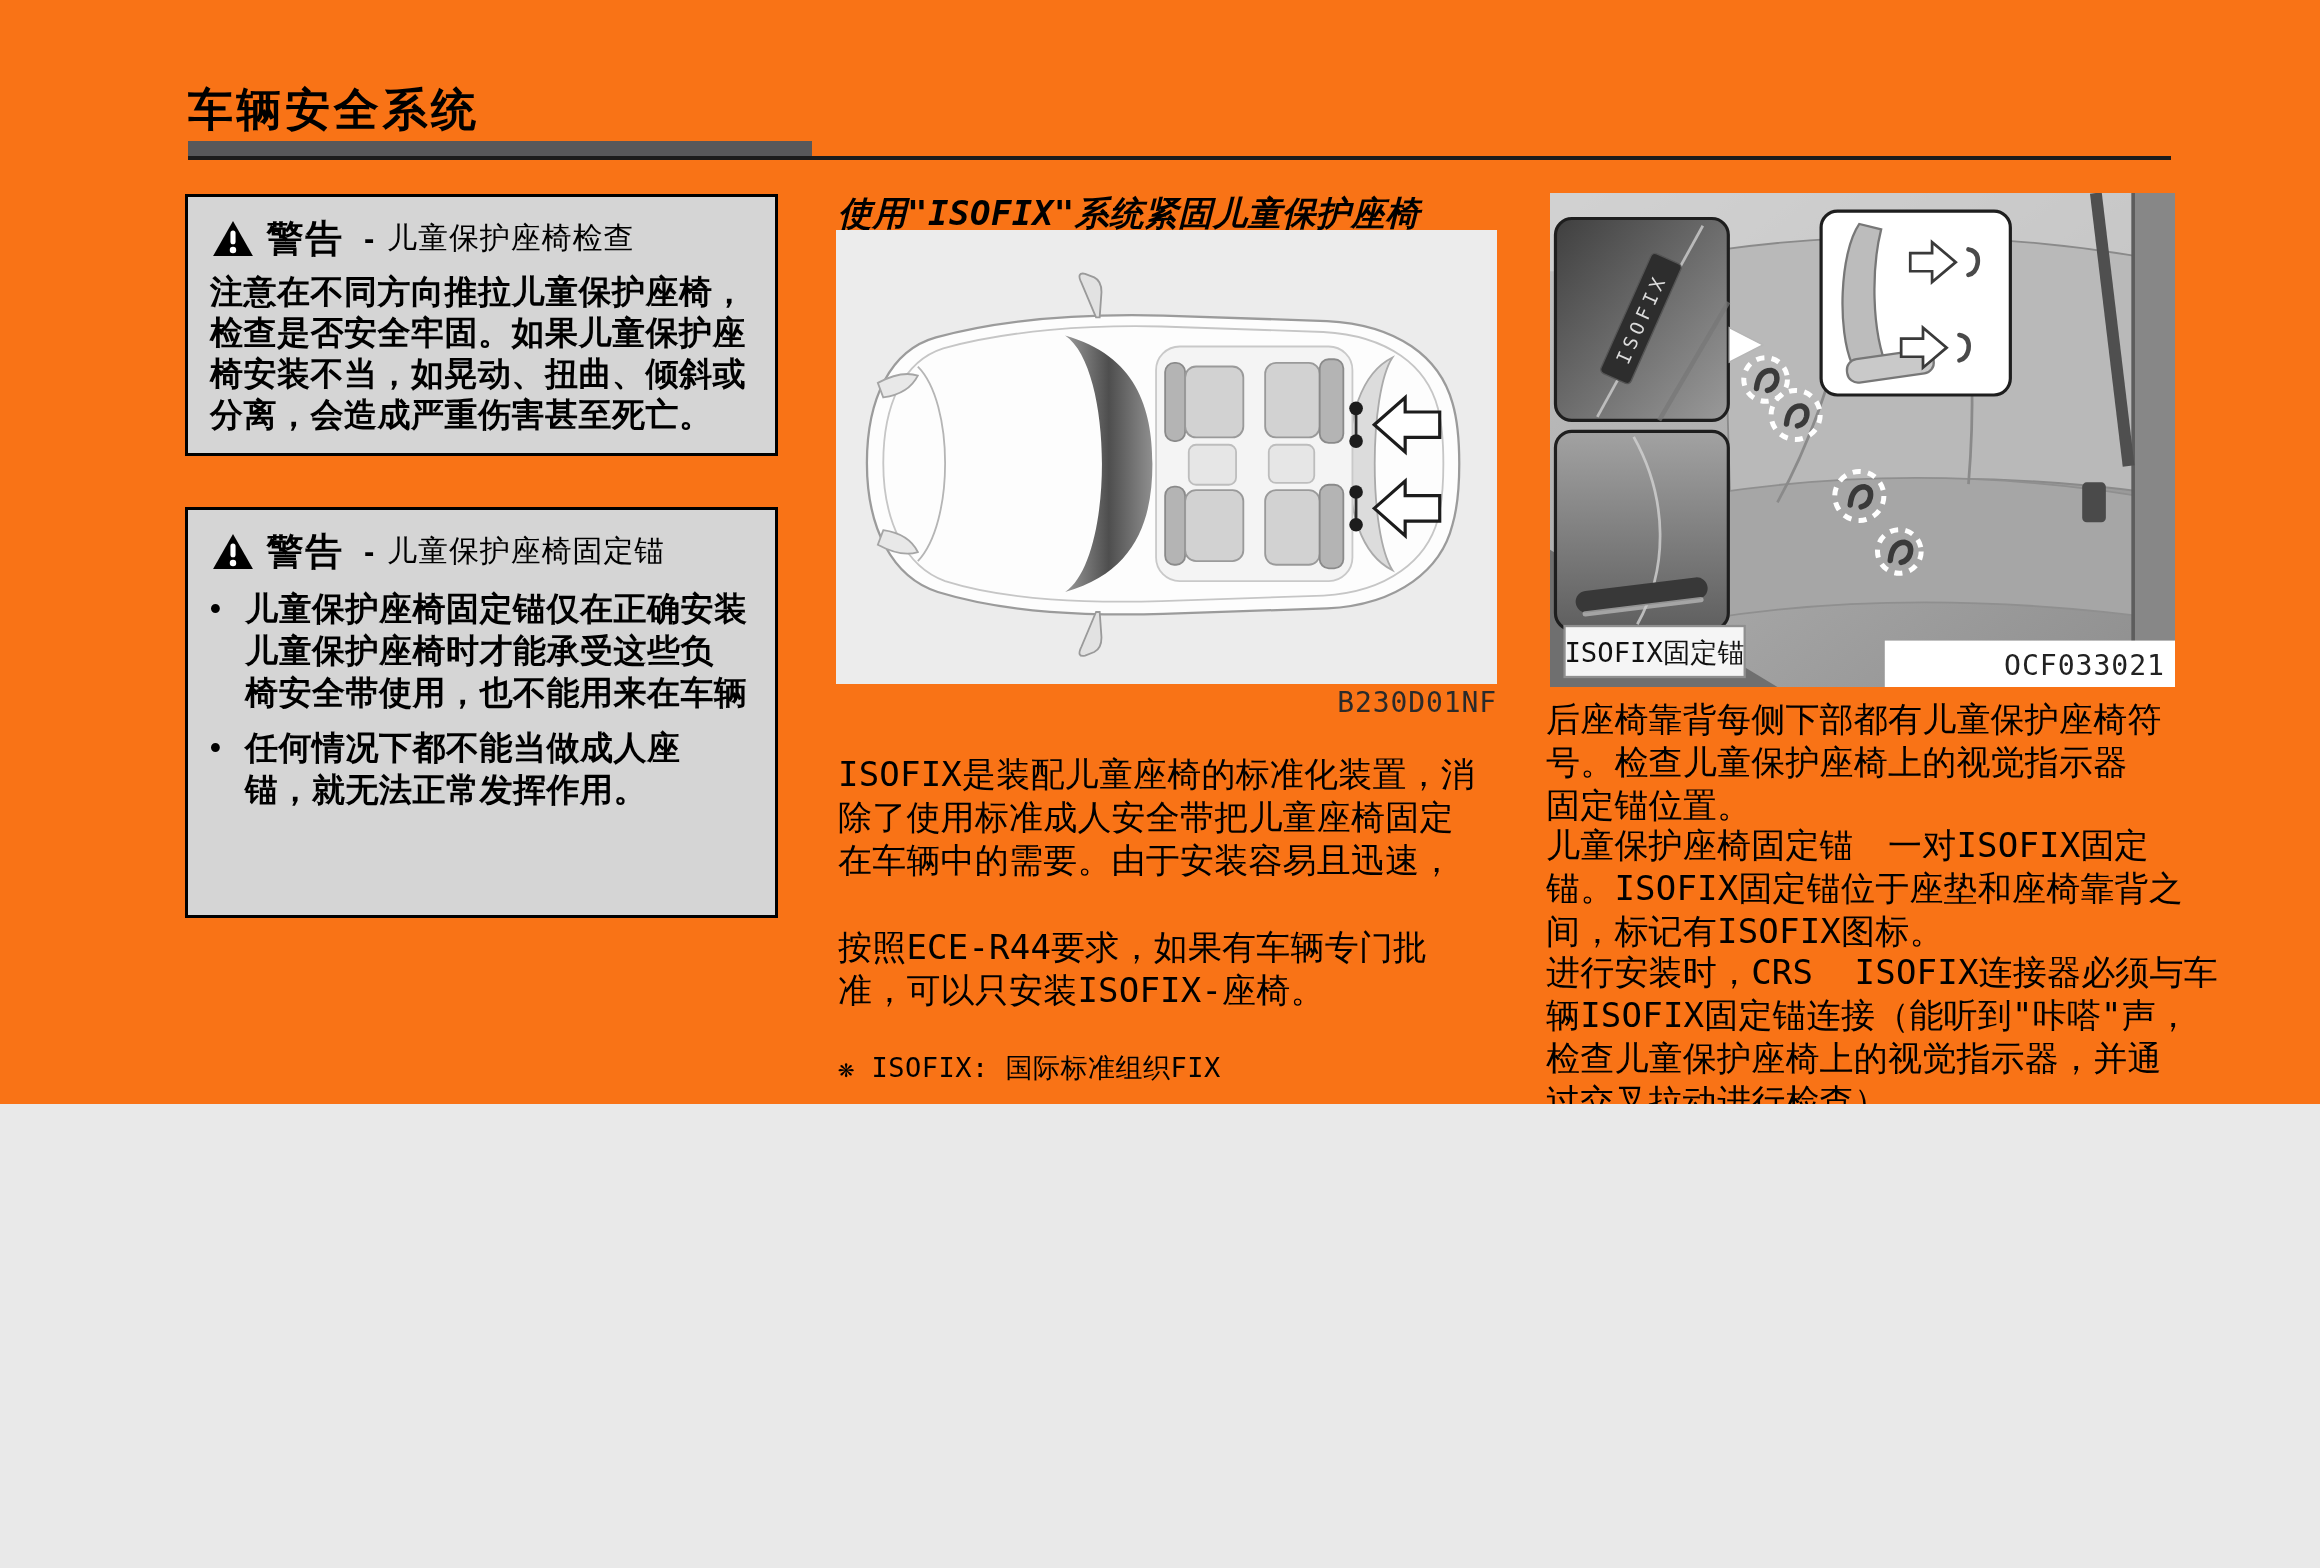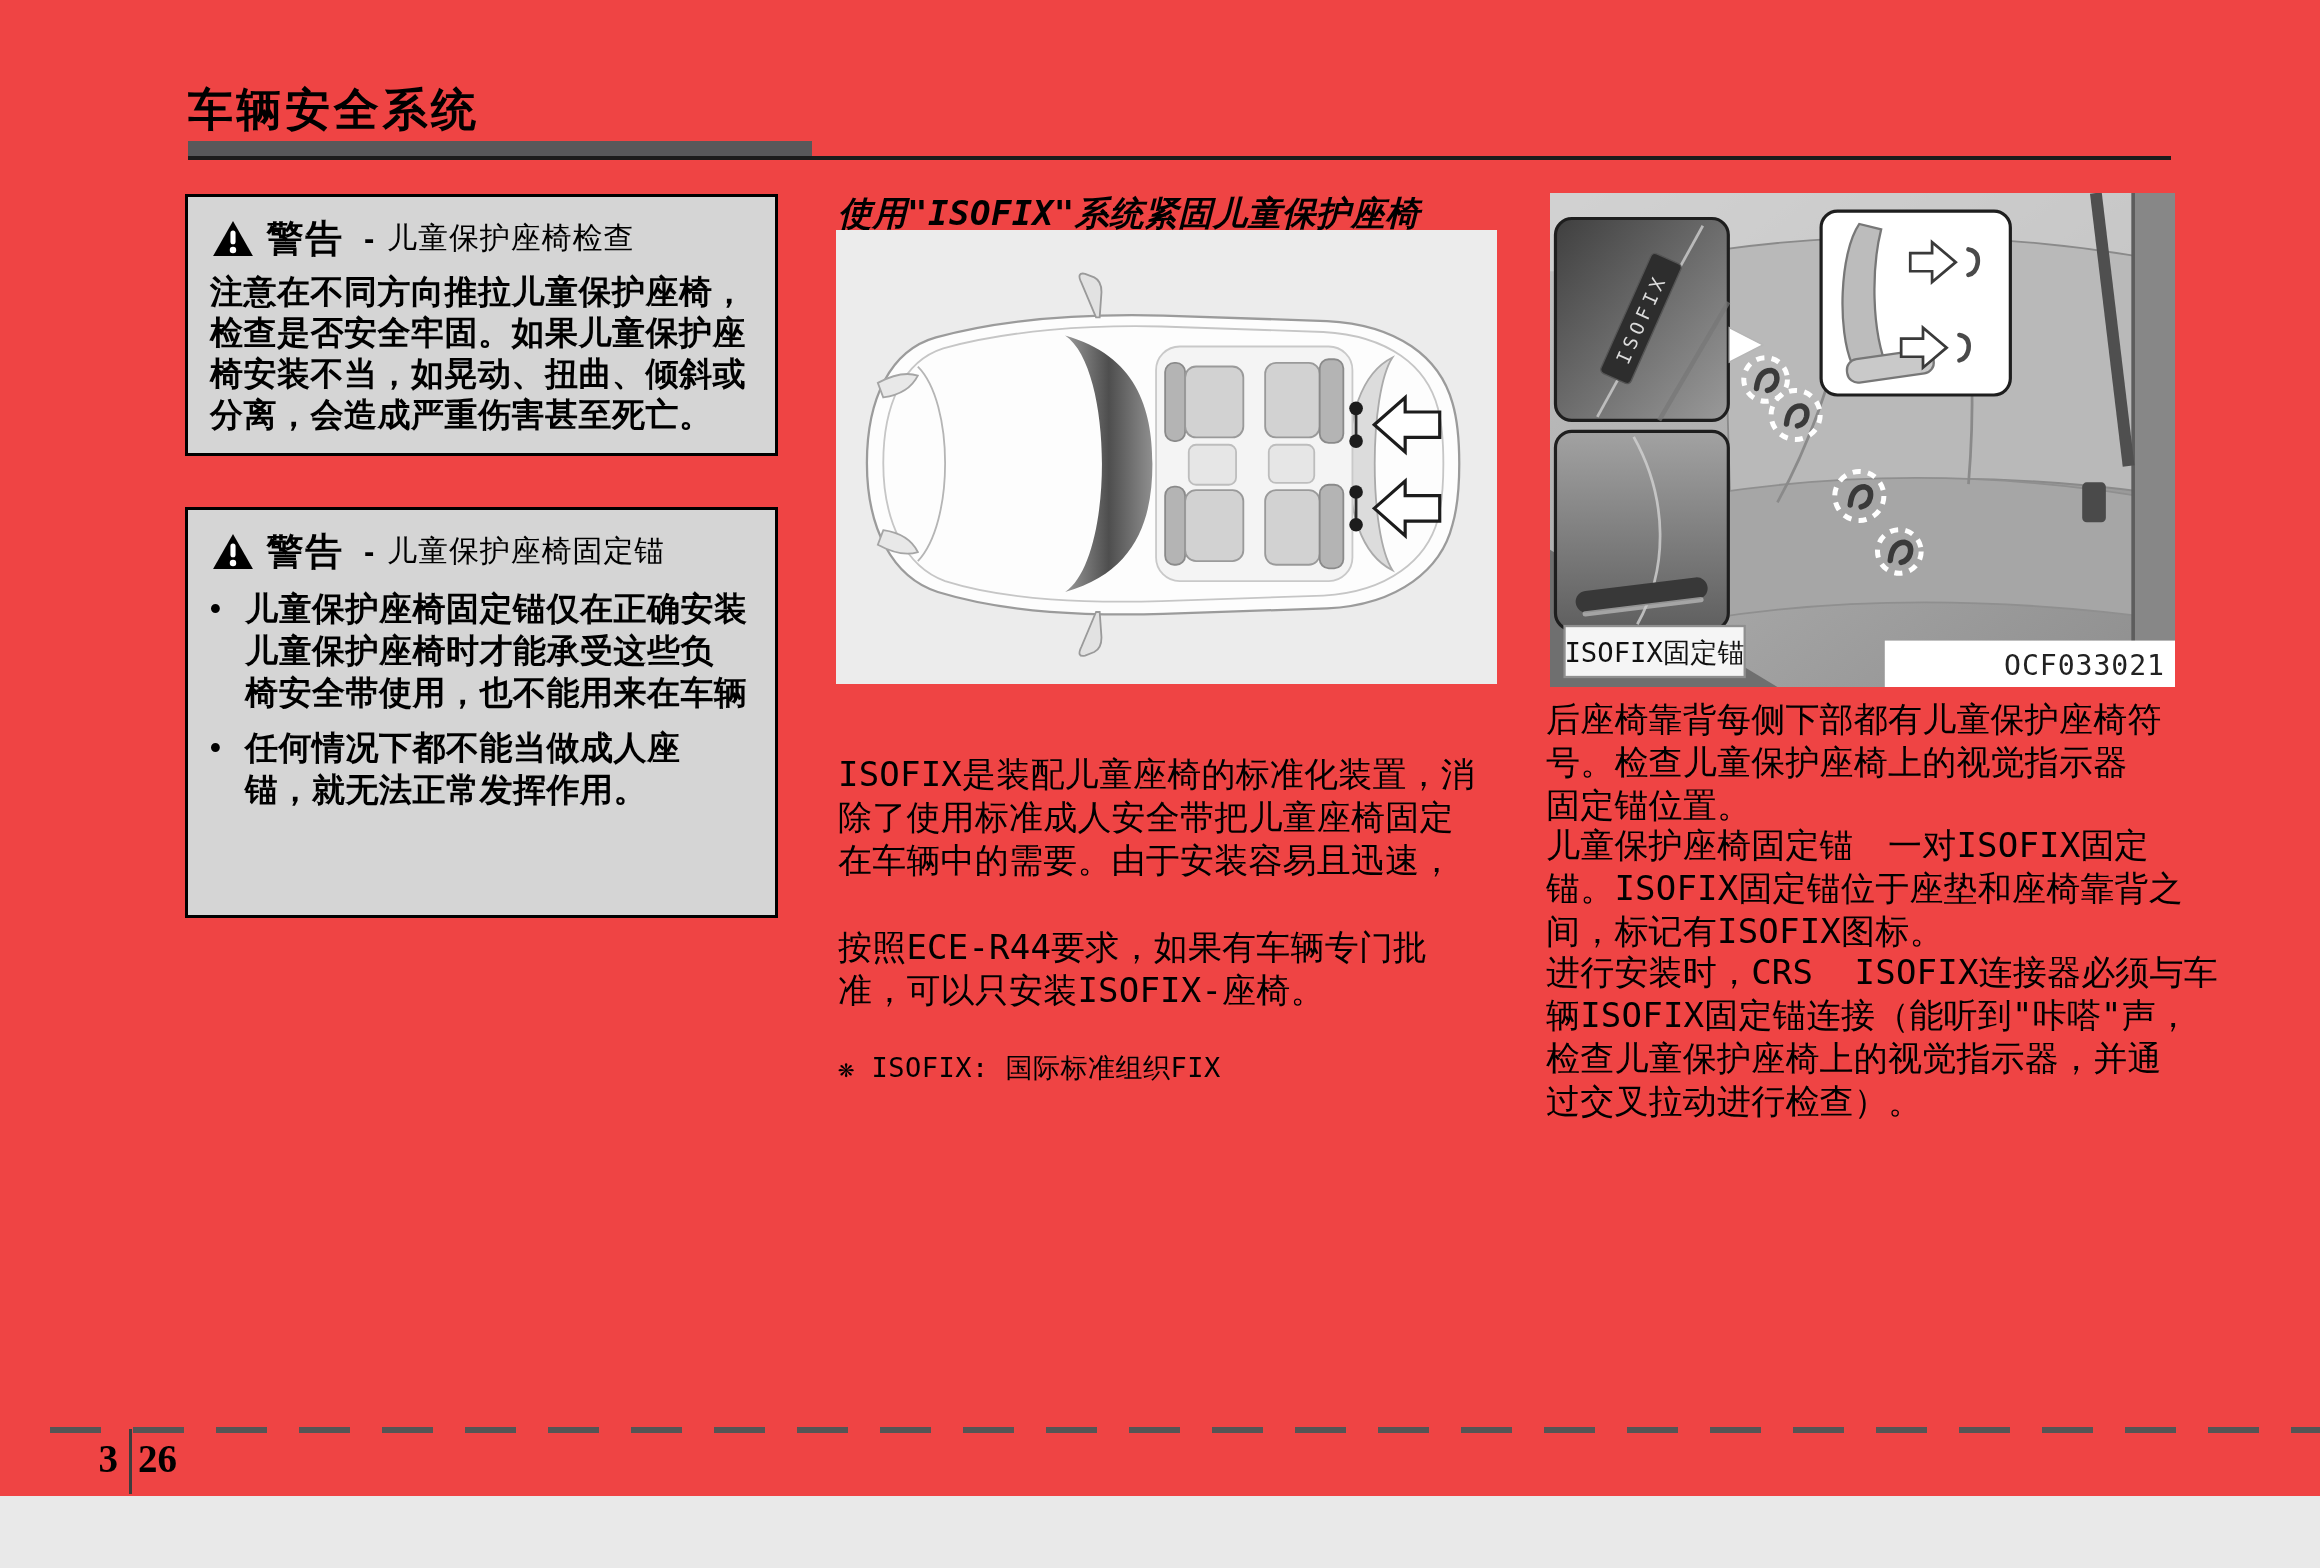--- a/index.html
+++ b/index.html
@@ -1,17 +1,17 @@
 <!DOCTYPE html>
 <html style="font-size:14.5px"><head>
 <meta charset="utf-8">
 <style>
   html,body{margin:0;padding:0;background:#e9e9e9;}
   #page{
-    position:relative;width:2320px;height:1496px;background:#ef4444;
+    position:relative;width:2320px;height:1104px;background:#f97316;
     font-family:"Liberation Sans","DejaVu Sans",sans-serif;color:#000;overflow:hidden;
   }
   .abs{position:absolute;}
   
   .page-title{font-size:45px;font-weight:700;letter-spacing:3.6px;}
   .rule-thick{background:#58585a;}
   .rule-thin{background:#1c1c1c;}
   
   .warnbox{background:#d5d5d5;border:3.6px solid #000;box-sizing:border-box;padding:12.7px 14.5px 0 22px;}
   .wtitle{display:flex;align-items:center;margin:5.5px 0 9px 1.8px;height:47px;}
@@ -150,20 +150,21 @@
           <circle cx="572" cy="324" r="7.5" fill="#1c1c1c" stroke="none"></circle>
         </g>
 
         <g fill="#ffffff" stroke="#1c1c1c" stroke-width="3.5" stroke-linejoin="miter">
           <path d="M592,214 L626,184 L626,200 L664,200 L664,228 L626,228 L626,244 Z"></path>
           <path d="M592,306 L626,276 L626,292 L664,292 L664,320 L626,320 L626,336 Z"></path>
         </g>
       </g>
     </svg>
   </div>
+  <div class="abs figcode" style="left:836px;top:686px;width:661px;">B230D01NF</div>
 
   <div class="abs" style="left:838px;top:753px;">
     <div class="ln">ISOFIX是装配儿童座椅的标准化装置，消</div>
     <div class="ln">除了使用标准成人安全带把儿童座椅固定</div>
     <div class="ln">在车辆中的需要。由于安装容易且迅速，</div>
   </div>
   <div class="abs" style="left:838px;top:926px;">
     <div class="ln">按照ECE-R44要求，如果有车辆专门批</div>
     <div class="ln">准，可以只安装ISOFIX-座椅。</div>
   </div>

